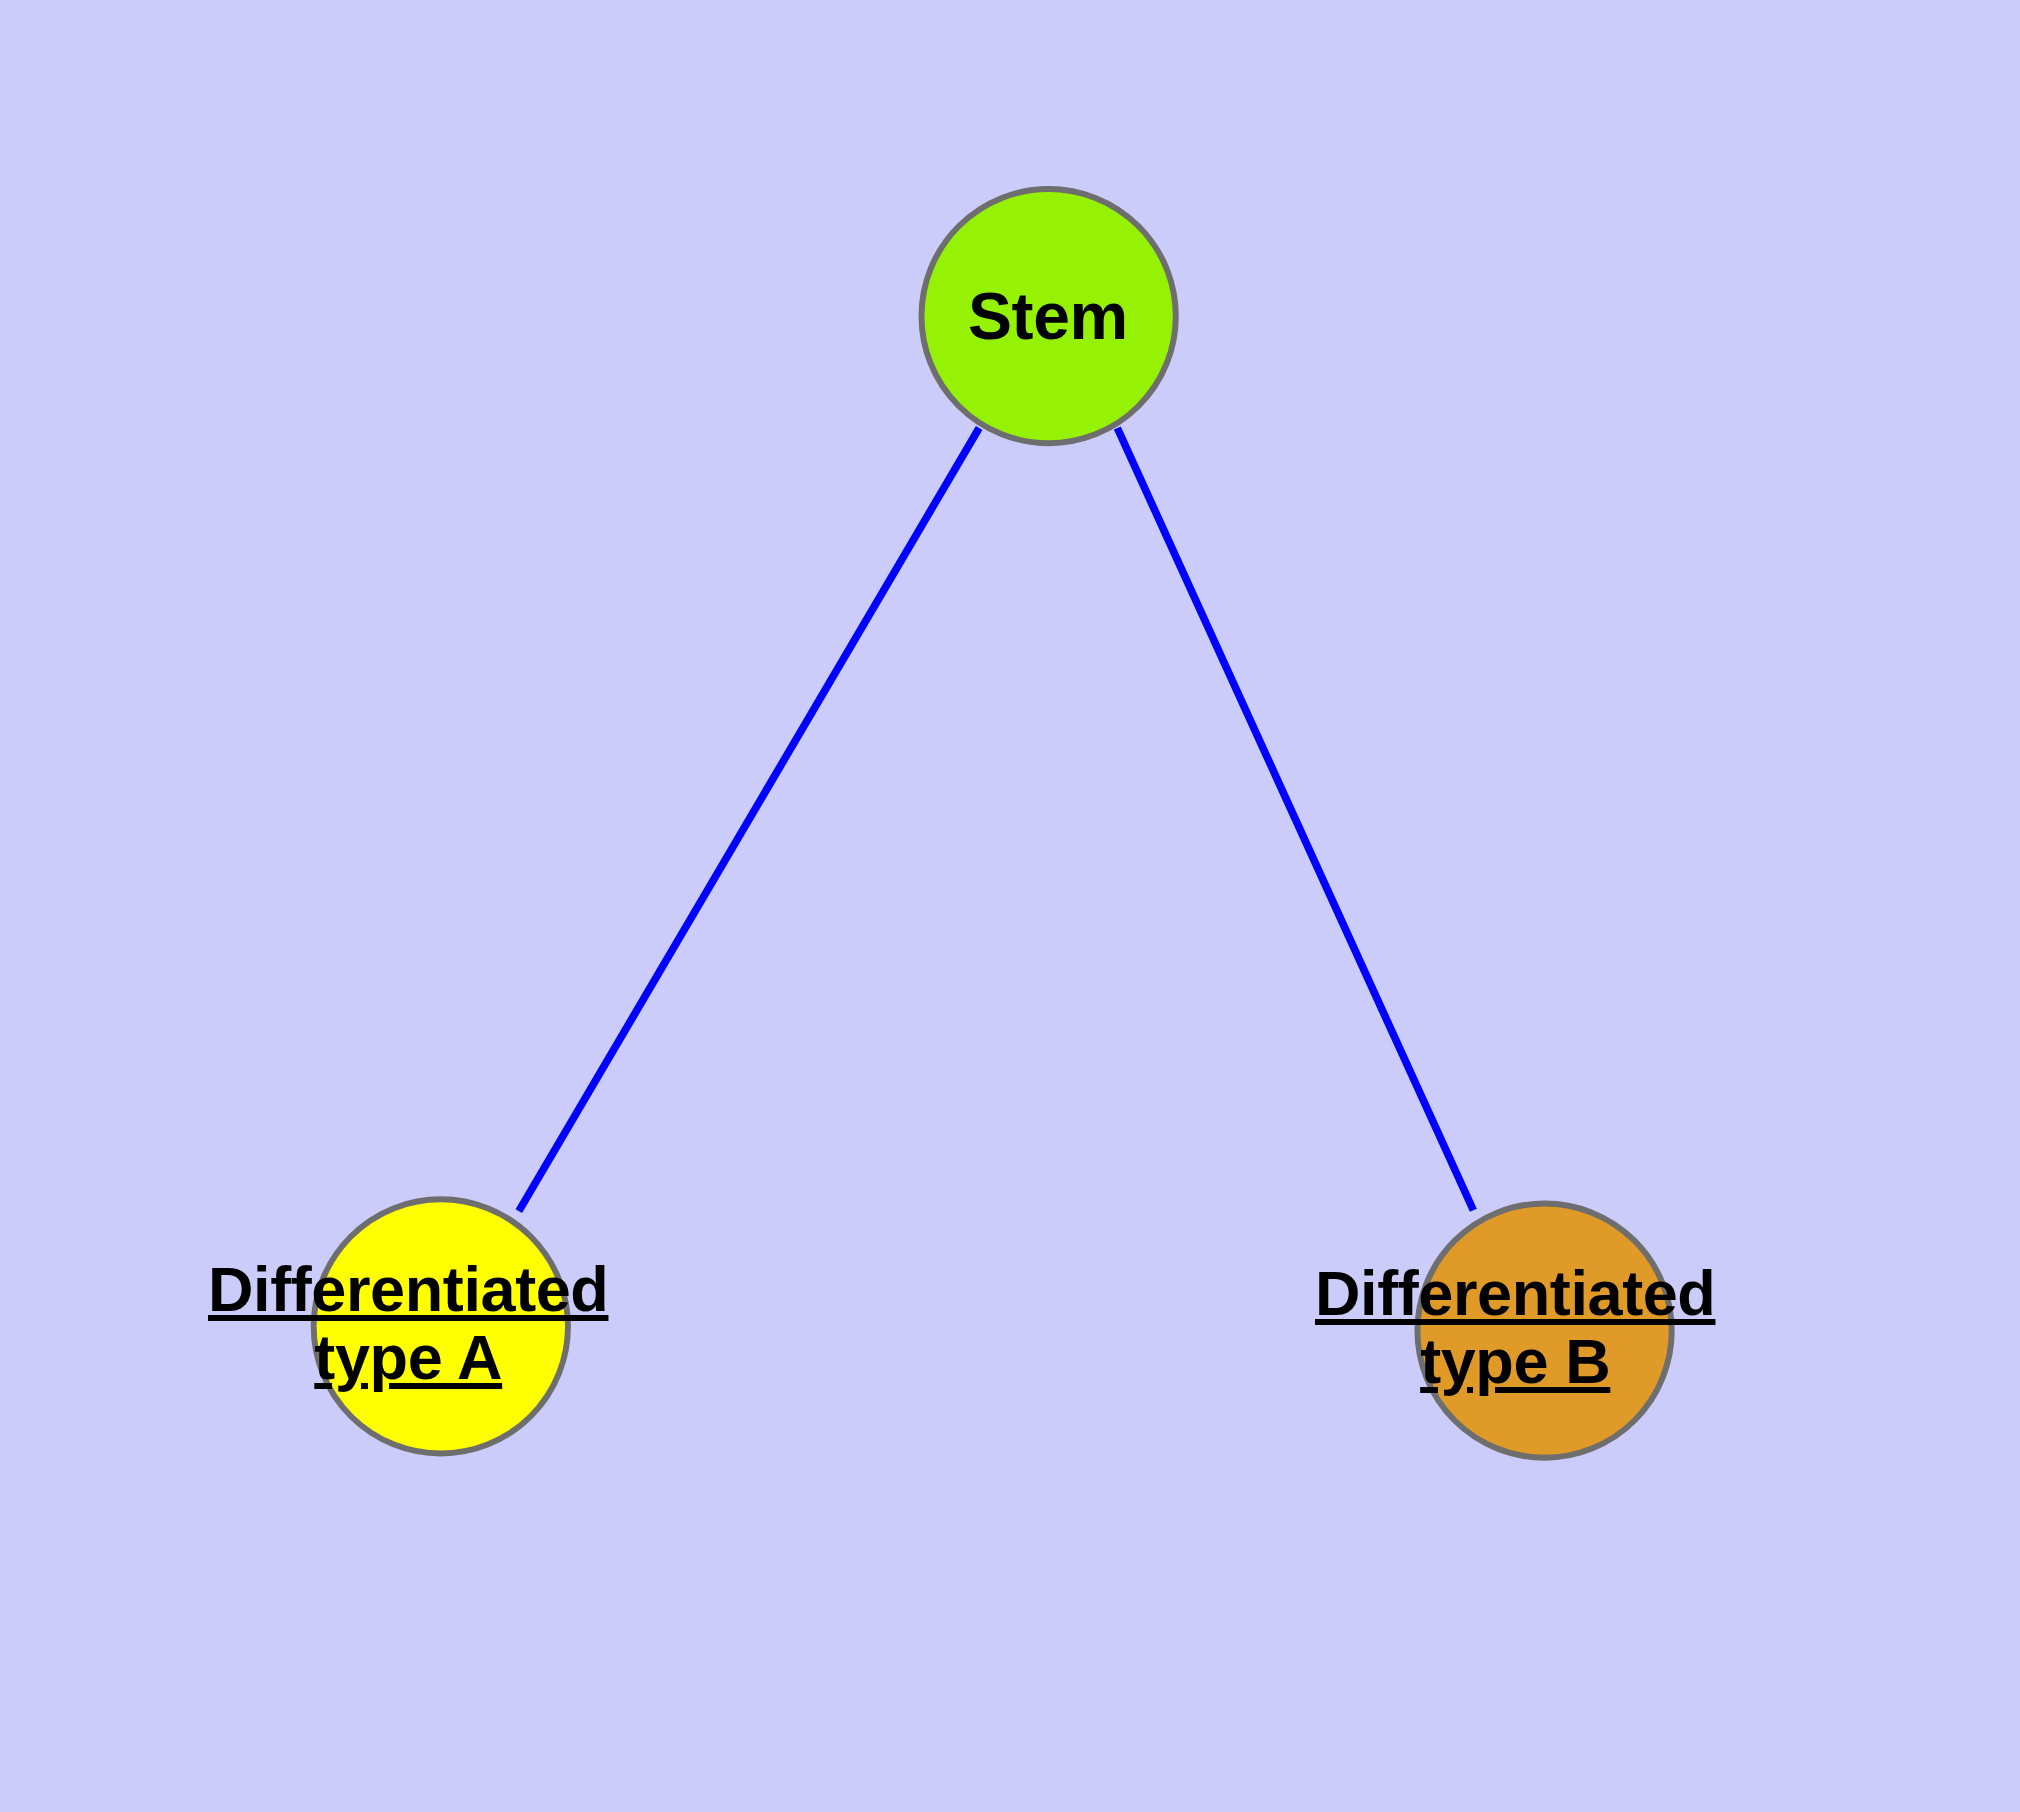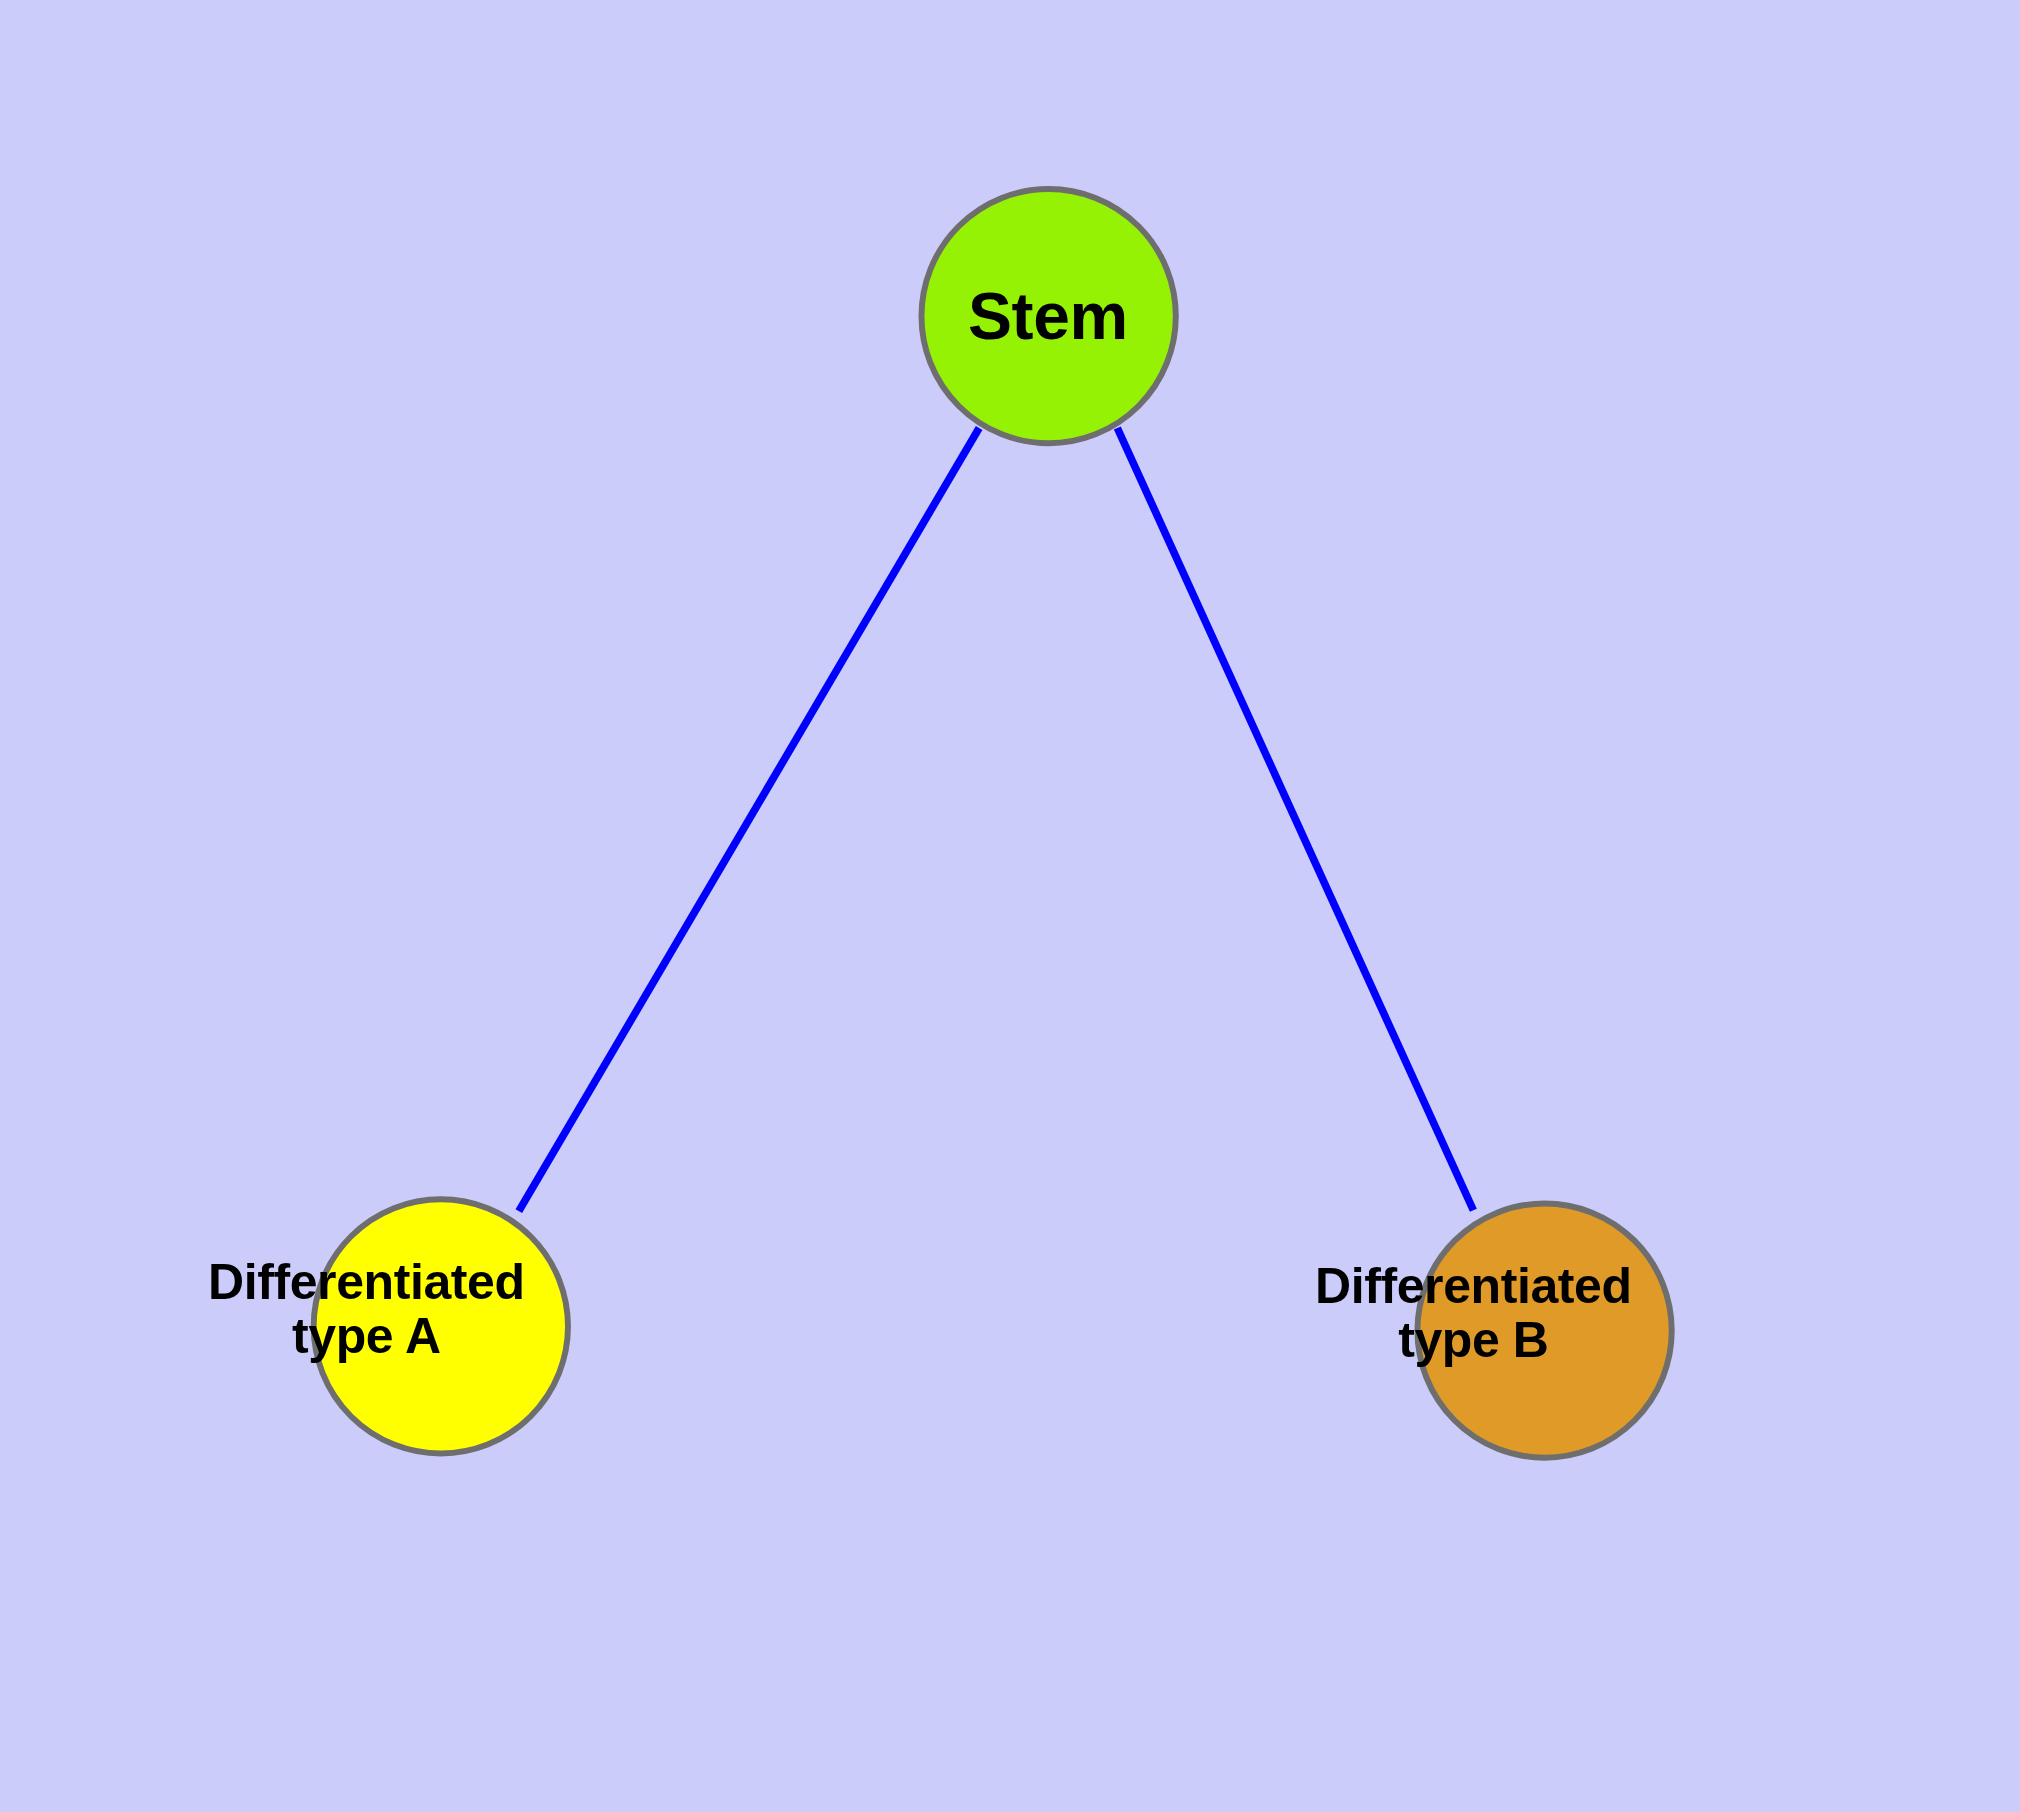--- a/index.html
+++ b/index.html
@@ -33,22 +33,23 @@
     white-space: pre;
     pointer-events: none;
     font-family: "Liberation Sans", "DejaVu Sans", sans-serif;
   }
   .node-label.lbl-stem {
     font-size: 66px;
     letter-spacing: -0.4px;
   }
   .node-label.lbl-a,
   .node-label.lbl-b {
-    font-size: 50px;
+    font-size: 63px;
     letter-spacing: -0.4px;
+    text-decoration: underline;
   }
 </style>
 </head>
 <body>
 
 <div id="stage" style="width: 2021px; height: 1812px; background: #3b82f6;">
   <svg id="graph-canvas" viewBox="0 0 2384 2138" preserveAspectRatio="none" xmlns="http://www.w3.org/2000/svg">
     <rect id="bg-rect" x="0" y="0" width="2384" height="2138" fill="#ccccfa"></rect>
     <g id="edge-layer">
         <line x1="1155" y1="505" x2="612" y2="1429" stroke="#0000ff" stroke-width="9" stroke-linecap="butt"></line>

